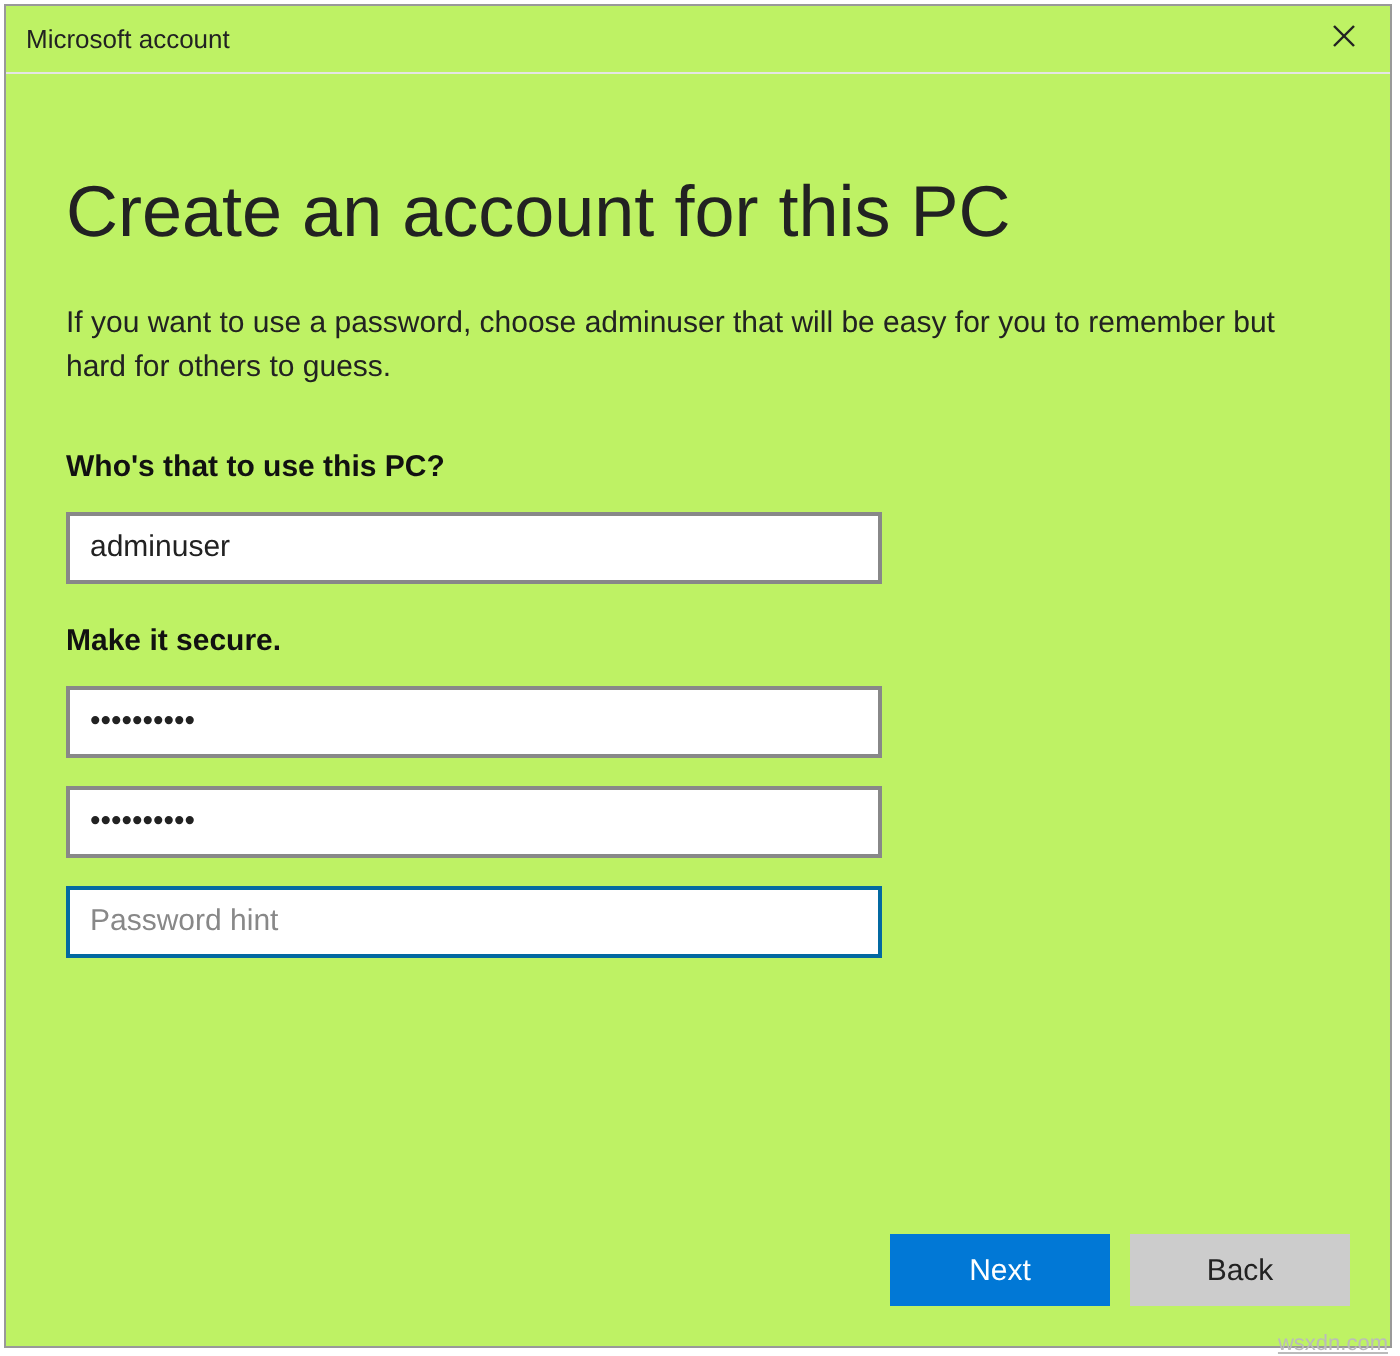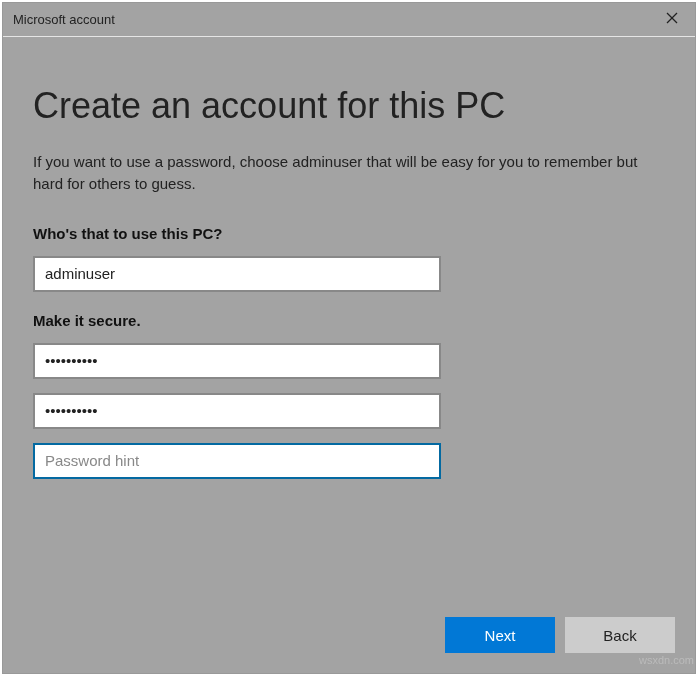--- a/index.html
+++ b/index.html
@@ -11,21 +11,21 @@
       font-family: "Segoe UI", Arial, sans-serif;
       background: #fff;
       width: 700px;
       height: 678px;
       position: relative;
     }
     .window {
       width: 694px;
       height: 672px;
       border: 1px solid #999;
-      background: #a3a3a3;
+      background: #bef264;
       position: relative;
       margin: 2px;
       display: flex;
       flex-direction: column;
     }
     .titlebar {
       height: 34px;
       display: flex;
       align-items: center;
       justify-content: space-between;
@@ -115,24 +115,25 @@
       background: #0178d6;
       color: #fff;
     }
     .btn-secondary {
       background: #ccc;
       color: #222;
     }
     .watermark {
       position: absolute;
       right: 6px;
-      bottom: 12px;
+      bottom: 0;
       font-size: 11px;
       color: #bbb;
       font-family: Arial, sans-serif;
+      text-decoration: underline;
     }
   </style>
 </head>
 <body>
 
 <div class="window">
 
   <div class="titlebar">
     <span>Microsoft account</span>
     <div class="close">

